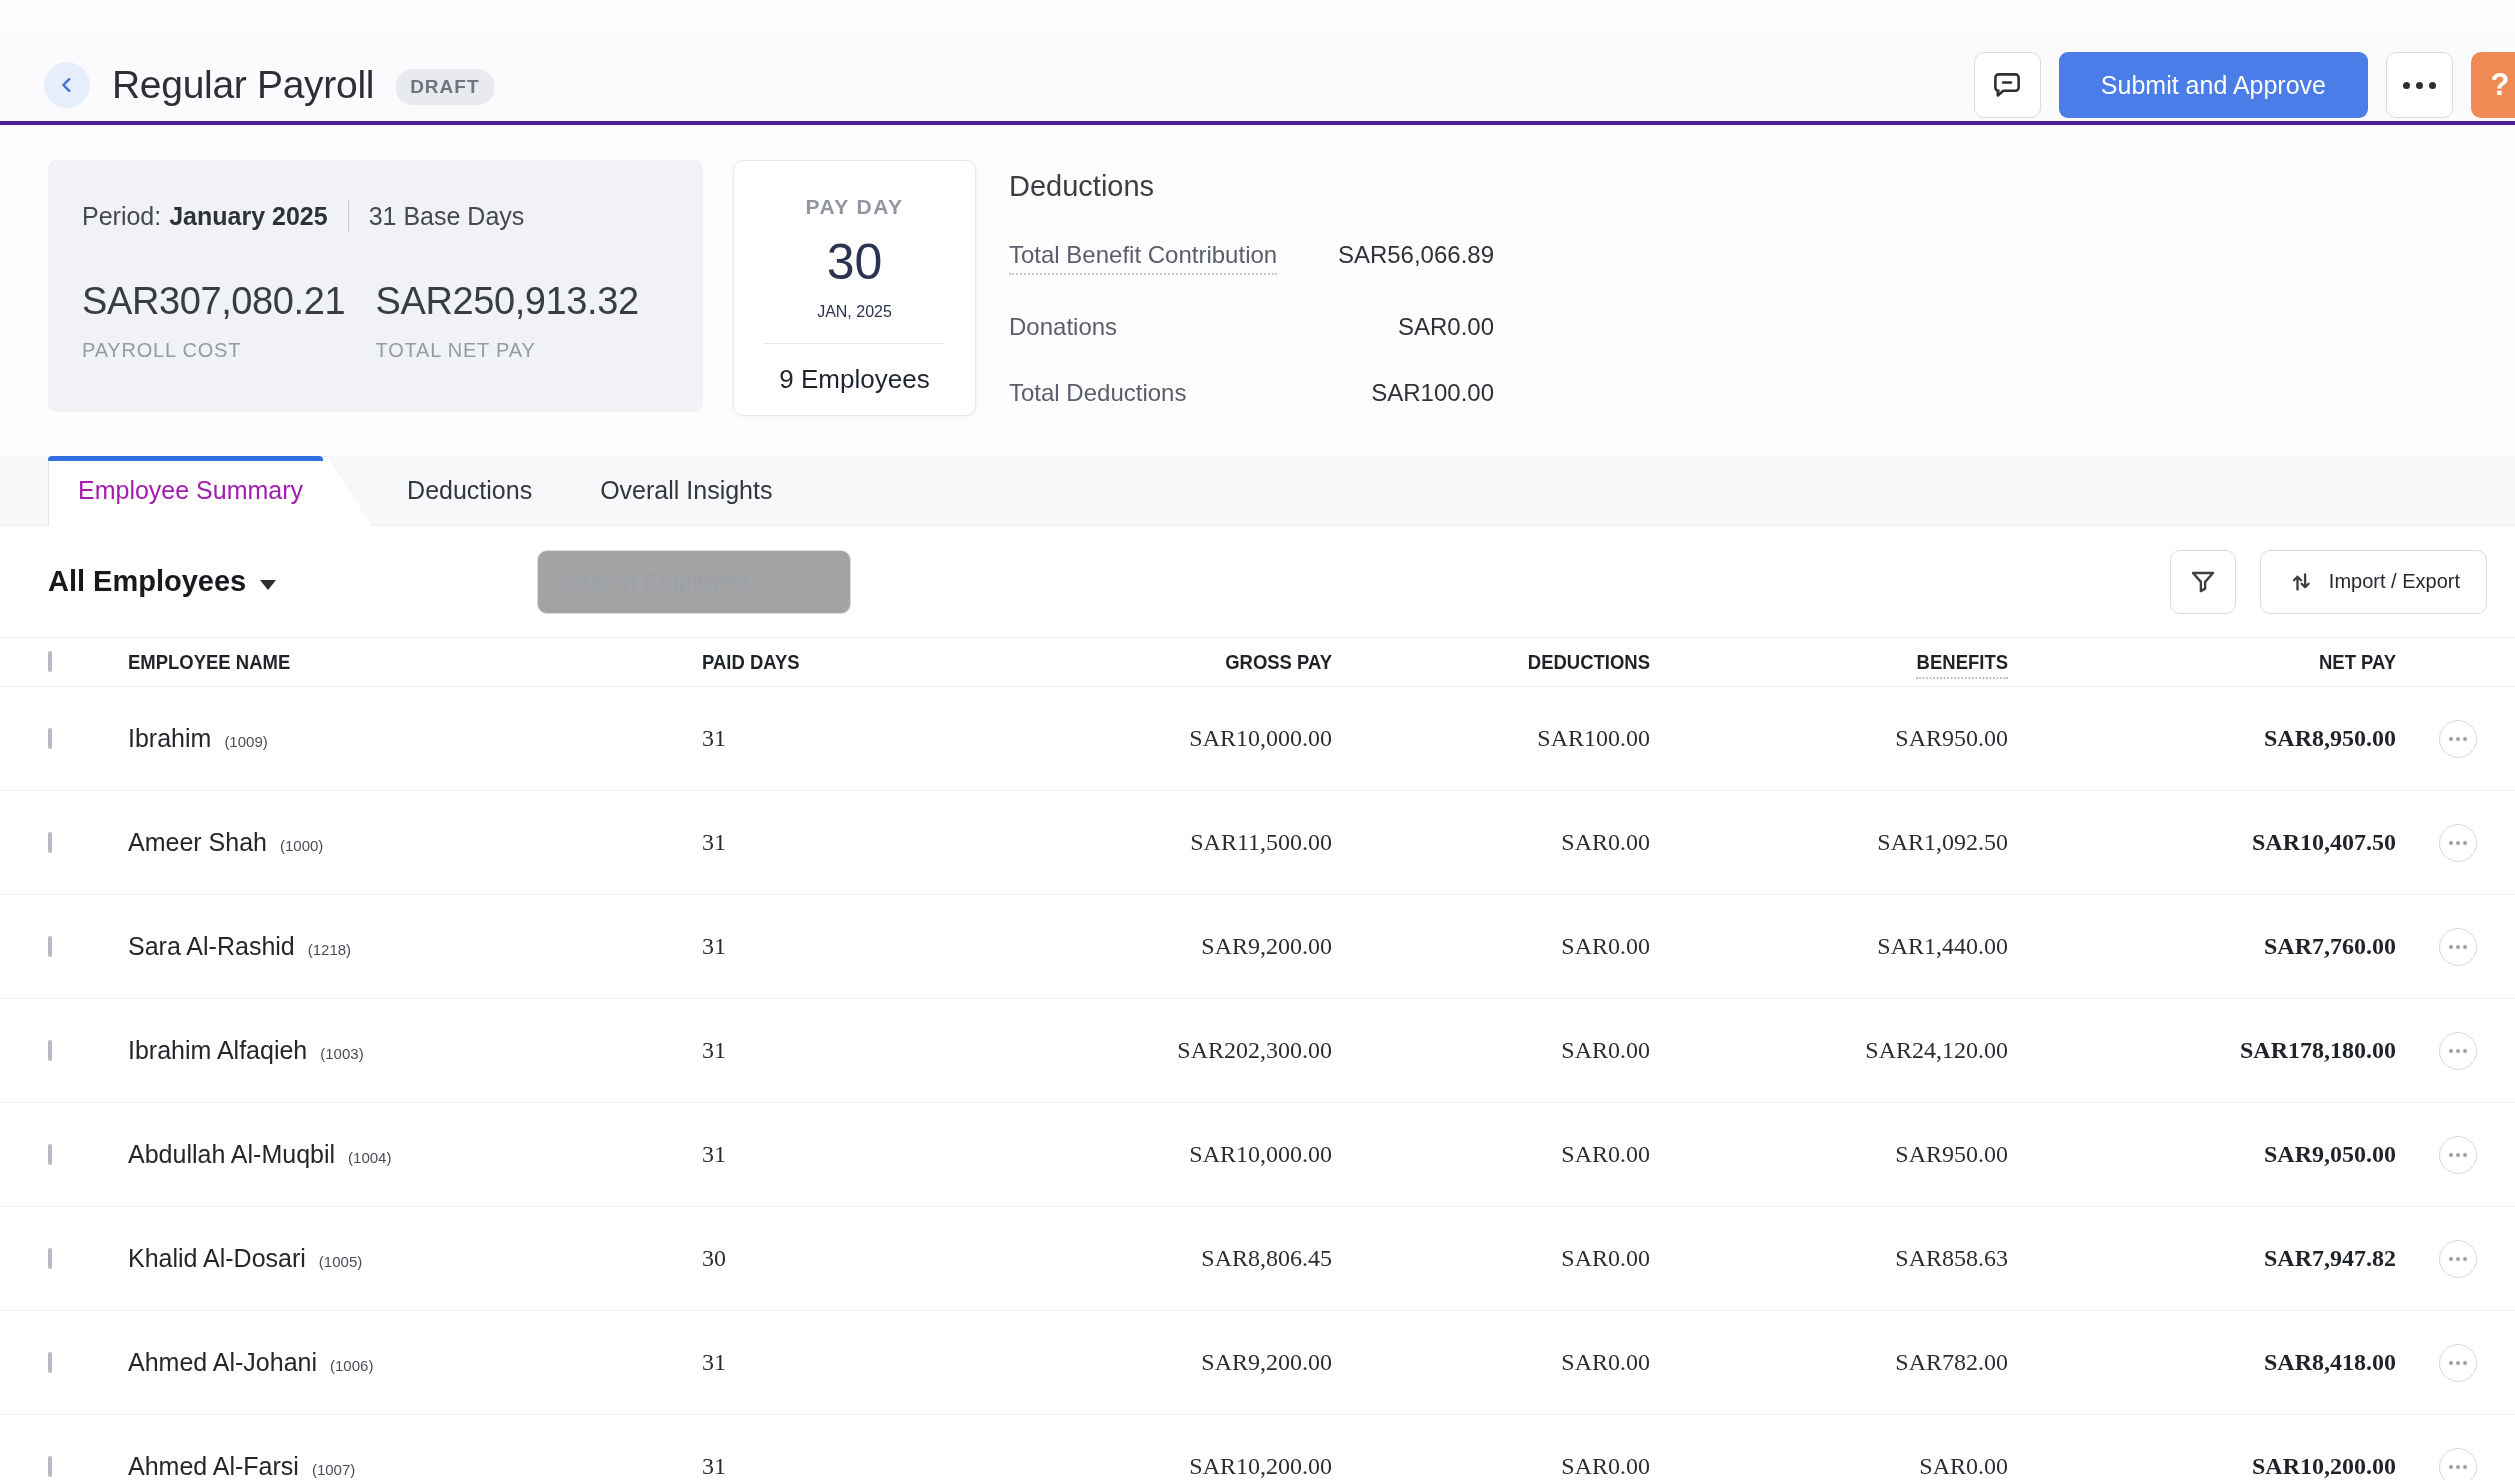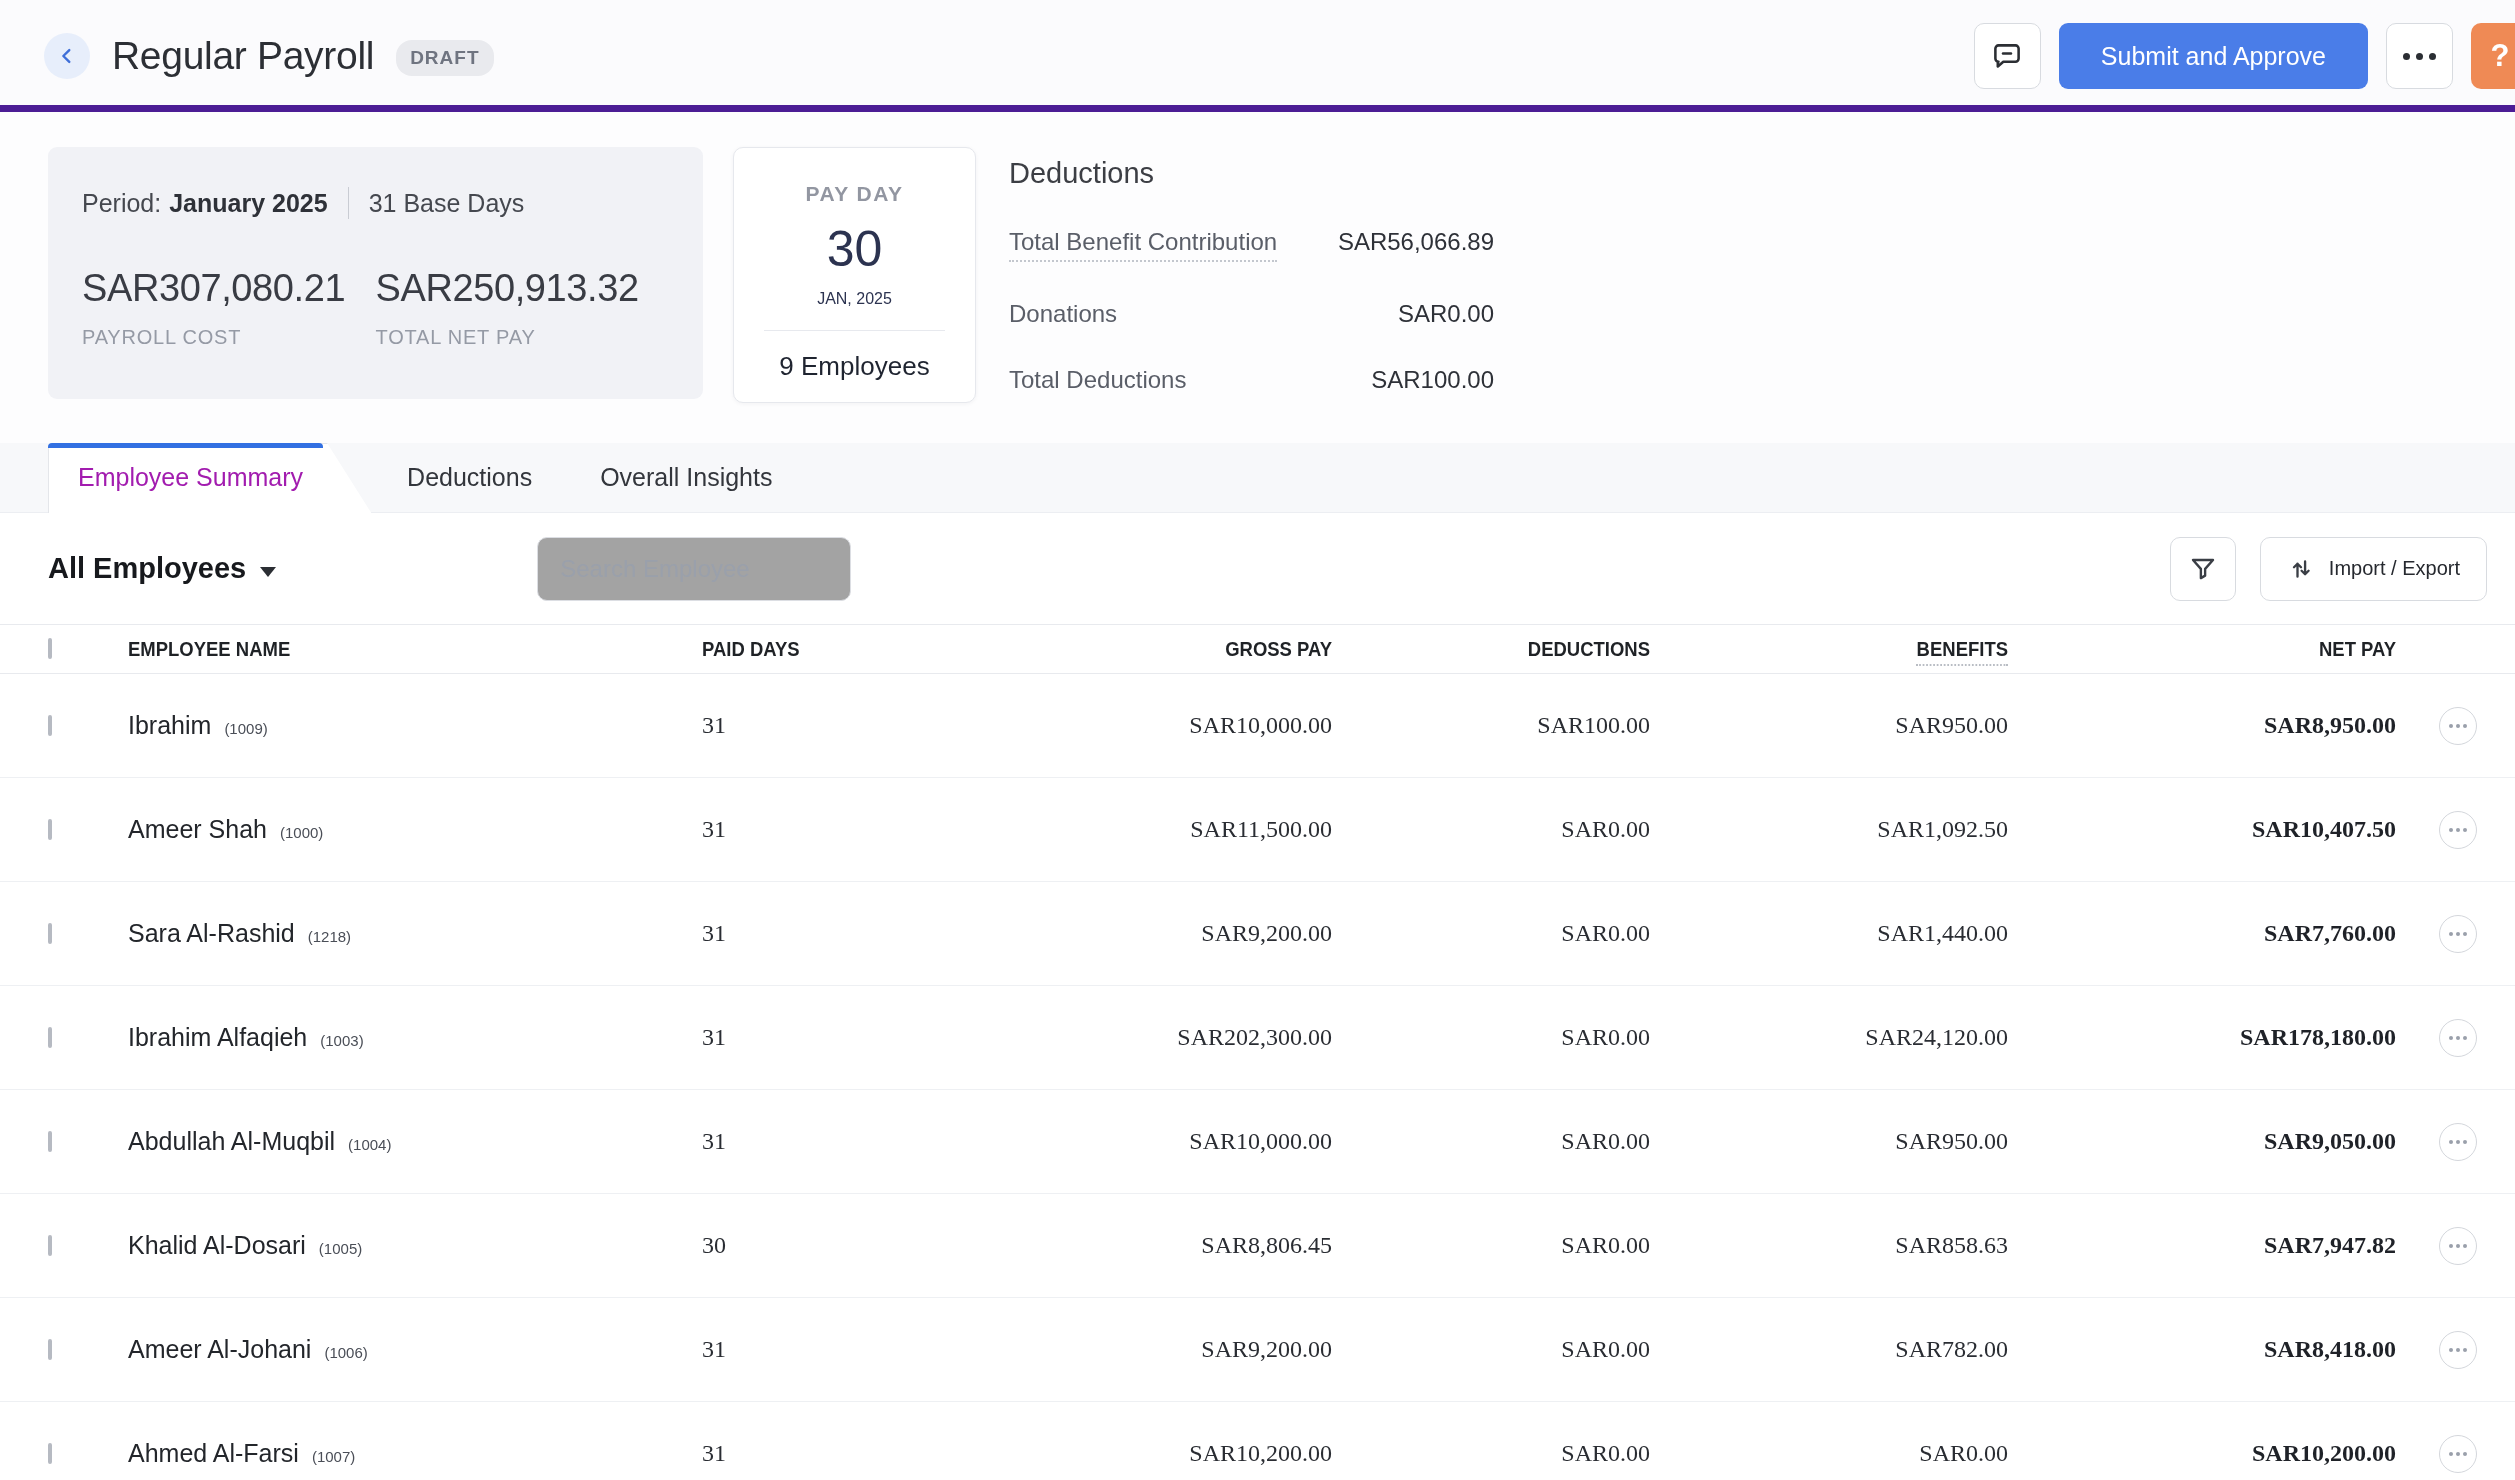--- a/index.html
+++ b/index.html
@@ -1,21 +1,21 @@
 <!DOCTYPE html>
 <html><head>
 <meta charset="utf-8">
 <style>
   * { margin:0; padding:0; box-sizing:border-box; }
   html,body { width:2515px; height:1481px; }
   body { font-family:"Liberation Sans","DejaVu Sans",sans-serif; background:#fdfdfe; color:#26292f; overflow:hidden; }
   .page { position:relative; width:2515px; height:1481px; }
 
   
-  .header { position:relative; height:112px; background:#fbfbfd; border-bottom:7px solid #4c1d95; }
+  .header { position:relative; height:96px; background:#fbfbfd; border-bottom:4px solid #4c1d95;margin-top:29px; }
   .header-left { position:absolute; left:44px; top:0; height:112px; display:flex; align-items:center; gap:22px; }
   .back-btn { width:46px; height:46px; border-radius:50%; background:#e7eefb; display:flex; align-items:center; justify-content:center; cursor:pointer; }
   .back-btn svg { width:22px; height:22px; stroke:#3f6fd8; stroke-width:2.6; fill:none; stroke-linecap:round; stroke-linejoin:round; }
   .page-title { font-size:39px; font-weight:500; color:#2c2f35; letter-spacing:-0.3px; }
   .draft-badge { background:#e9eaee; color:#6f7480; font-size:19px; font-weight:700; letter-spacing:1px; padding:7px 14px; border-radius:16px; margin-top:4px; }
   .header-right { position:absolute; right:0; top:0; height:112px; display:flex; align-items:center; }
   .icon-btn { width:67px; height:66px; border:1px solid #d8dbe0; border-radius:10px; background:#fff; display:flex; align-items:center; justify-content:center; cursor:pointer; }
   .comment-btn { margin-right:18px; }
   .comment-btn svg { width:34px; height:34px; fill:none; stroke:#2b2e33; stroke-width:1.8; stroke-linecap:round; stroke-linejoin:round; }
   .submit-btn { height:66px; padding:0 42px; background:#4a7de8; border:none; border-radius:9px; color:#fff; font-size:25px; font-weight:500; font-family:inherit; cursor:pointer; margin-right:18px; }
@@ -337,21 +337,21 @@
         <span class="d"></span>
               <span class="d"></span>
               <span class="d"></span>
       </span>
     </div>
   </div>
 
   <div class="grid-row">
     <div><span class="checkbox"></span></div>
     <div class="cell-name-pad">
-      <span class="emp-name">Ameer Al-Johani</span><span class="emp-id">(1006)</span>
+      <span class="emp-name">Ahmed Al-Johani</span><span class="emp-id">(1006)</span>
     </div>
     <div class="td td-paid">31</div>
     <div class="td right">SAR9,200.00</div>
     <div class="td right">SAR0.00</div>
     <div class="td right">SAR782.00</div>
     <div class="td right td-net">SAR8,418.00</div>
     <div class="row-action">
       <span class="row-ellipsis">
         <span class="d"></span>
               <span class="d"></span>

